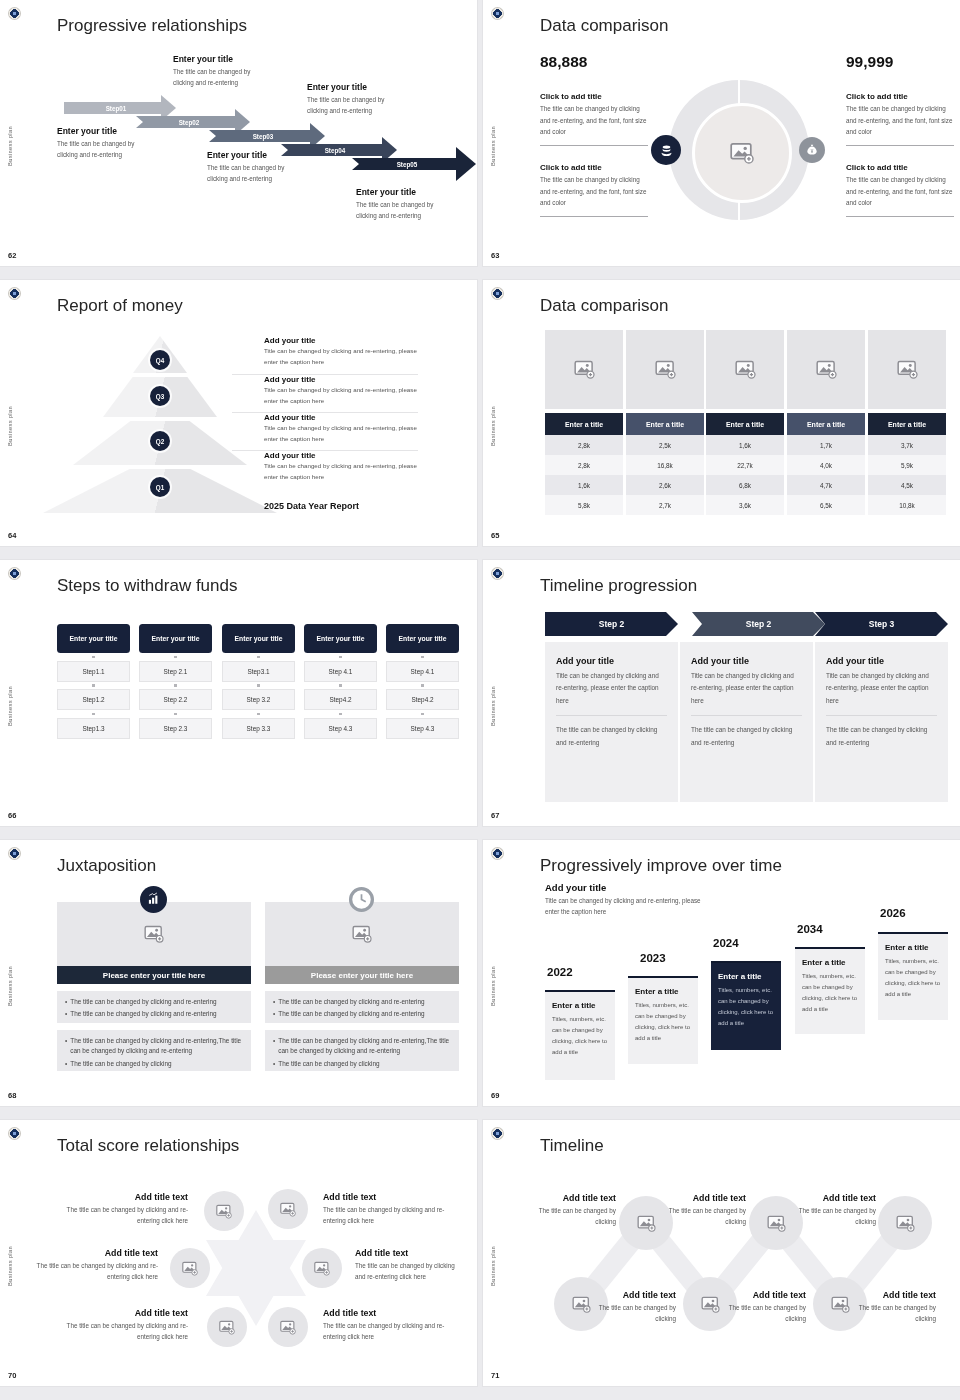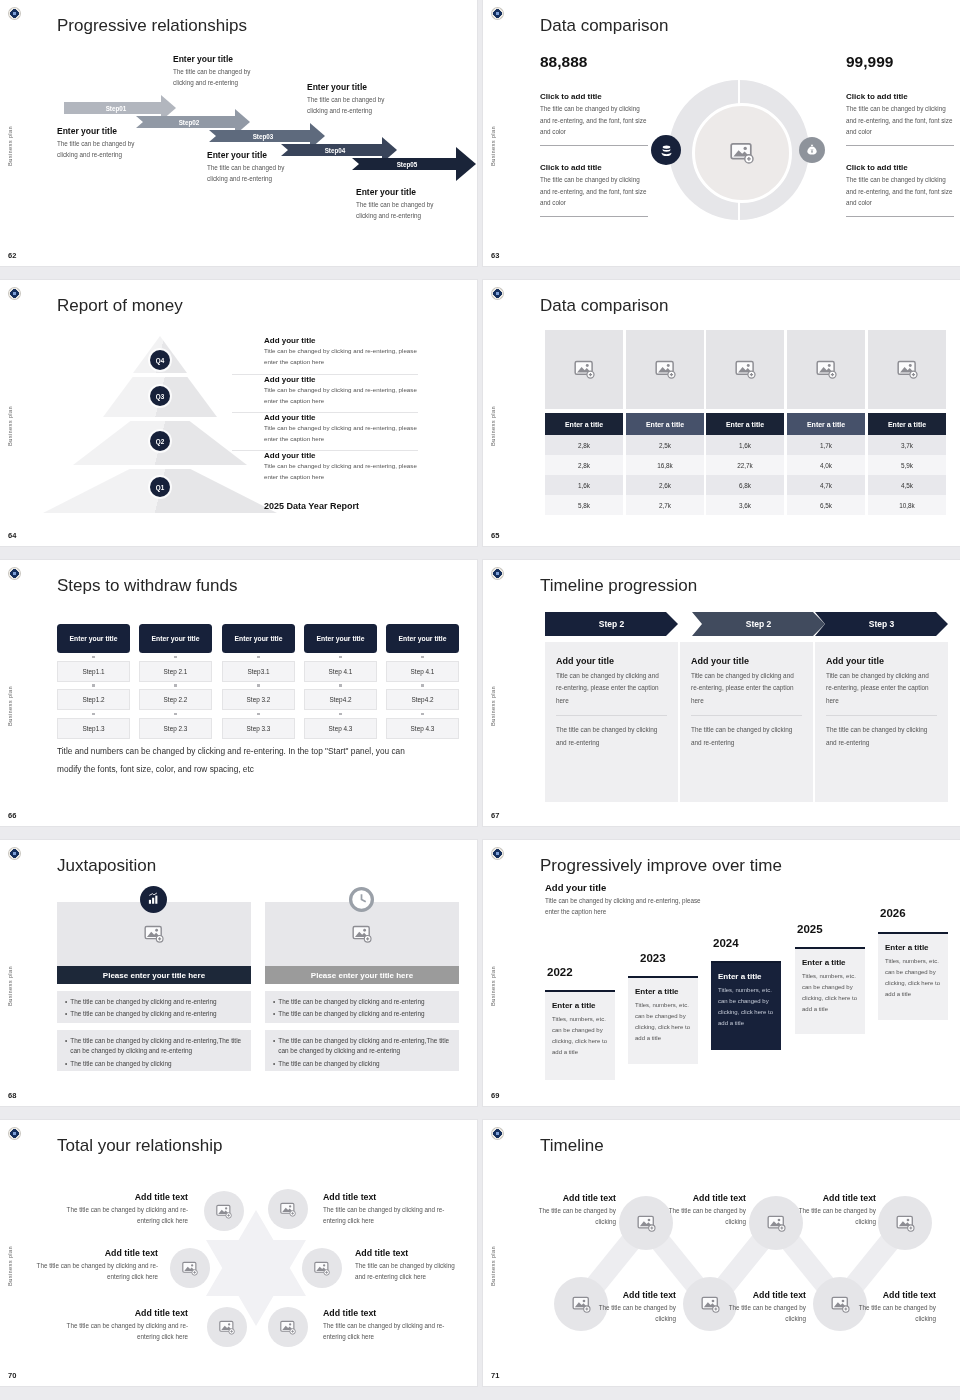--- a/index.html
+++ b/index.html
@@ -367,21 +367,20 @@
   </div>
   <div class="col66" style="left:386px">
     <div class="btn66">Enter your title</div>
     <div class="dot66"></div>
     <div class="bx66">Step 4.1</div>
     <div class="dot66"></div>
     <div class="bx66">Step4.2</div>
     <div class="dot66"></div>
     <div class="bx66">Step 4.3</div>
   </div>
-  <p style="position:absolute;left:57px;top:183px;width:372px;font-size:8.3px;line-height:2.15;color:#2f2f2f;margin:0">Title and numbers can be changed by clicking and re-entering. In the top "Start" panel, you can modify the fonts, font size, color, and row spacing, etc</p>
 </section>
 
 <section class="slide" style="left:483px;top:560px">
   <div class="logo"></div>
   <div class="vlab">Business plan</div>
   <div class="pg">67</div>
   <h2 class="stitle">Timeline progression</h2>
 
   <div class="a67 first" style="left:62px;background:#17213a">Step 2</div>
   <div class="a67" style="left:209px;background:#414b5e">Step 2</div>
@@ -496,38 +495,38 @@
     <b>Enter a title</b>
       <p>Titles, numbers, etc. can be changed by clicking, click here to add a title</p>
   </div>
 
   <div class="ylab" style="left:230px;top:97px">2024</div>
   <div class="ybox dark" style="left:228px;top:121px;height:89px">
     <b>Enter a title</b>
       <p>Titles, numbers, etc. can be changed by clicking, click here to add a title</p>
   </div>
 
-  <div class="ylab" style="left:314px;top:83px">2025</div>
+  <div class="ylab" style="left:314px;top:83px">2034</div>
   <div class="ybox" style="left:312px;top:107px;height:87px">
     <b>Enter a title</b>
       <p>Titles, numbers, etc. can be changed by clicking, click here to add a title</p>
   </div>
 
   <div class="ylab" style="left:397px;top:67px">2026</div>
   <div class="ybox" style="left:395px;top:92px;height:88px">
     <b>Enter a title</b>
       <p>Titles, numbers, etc. can be changed by clicking, click here to add a title</p>
   </div>
 </section>
 
 <section class="slide" style="left:0;top:1120px">
   <div class="logo"></div>
   <div class="vlab">Business plan</div>
   <div class="pg">70</div>
-  <h2 class="stitle">Total your relationship</h2>
+  <h2 class="stitle">Total score relationships</h2>
 
   <svg style="position:absolute;left:196px;top:88px" width="120" height="120" viewBox="0 0 120 120">
     <path d="M60 2 L110 88 H10 Z M60 118 L10 32 H110 Z" fill="#f1f1f4"></path>
   </svg>
 
   <div class="pcirc" style="left:204px;top:71px;width:40px;height:40px">
       <svg width="16" height="15" viewBox="0 0 24 22">
         <use href="#i-img"></use>
       </svg>
     </div>

